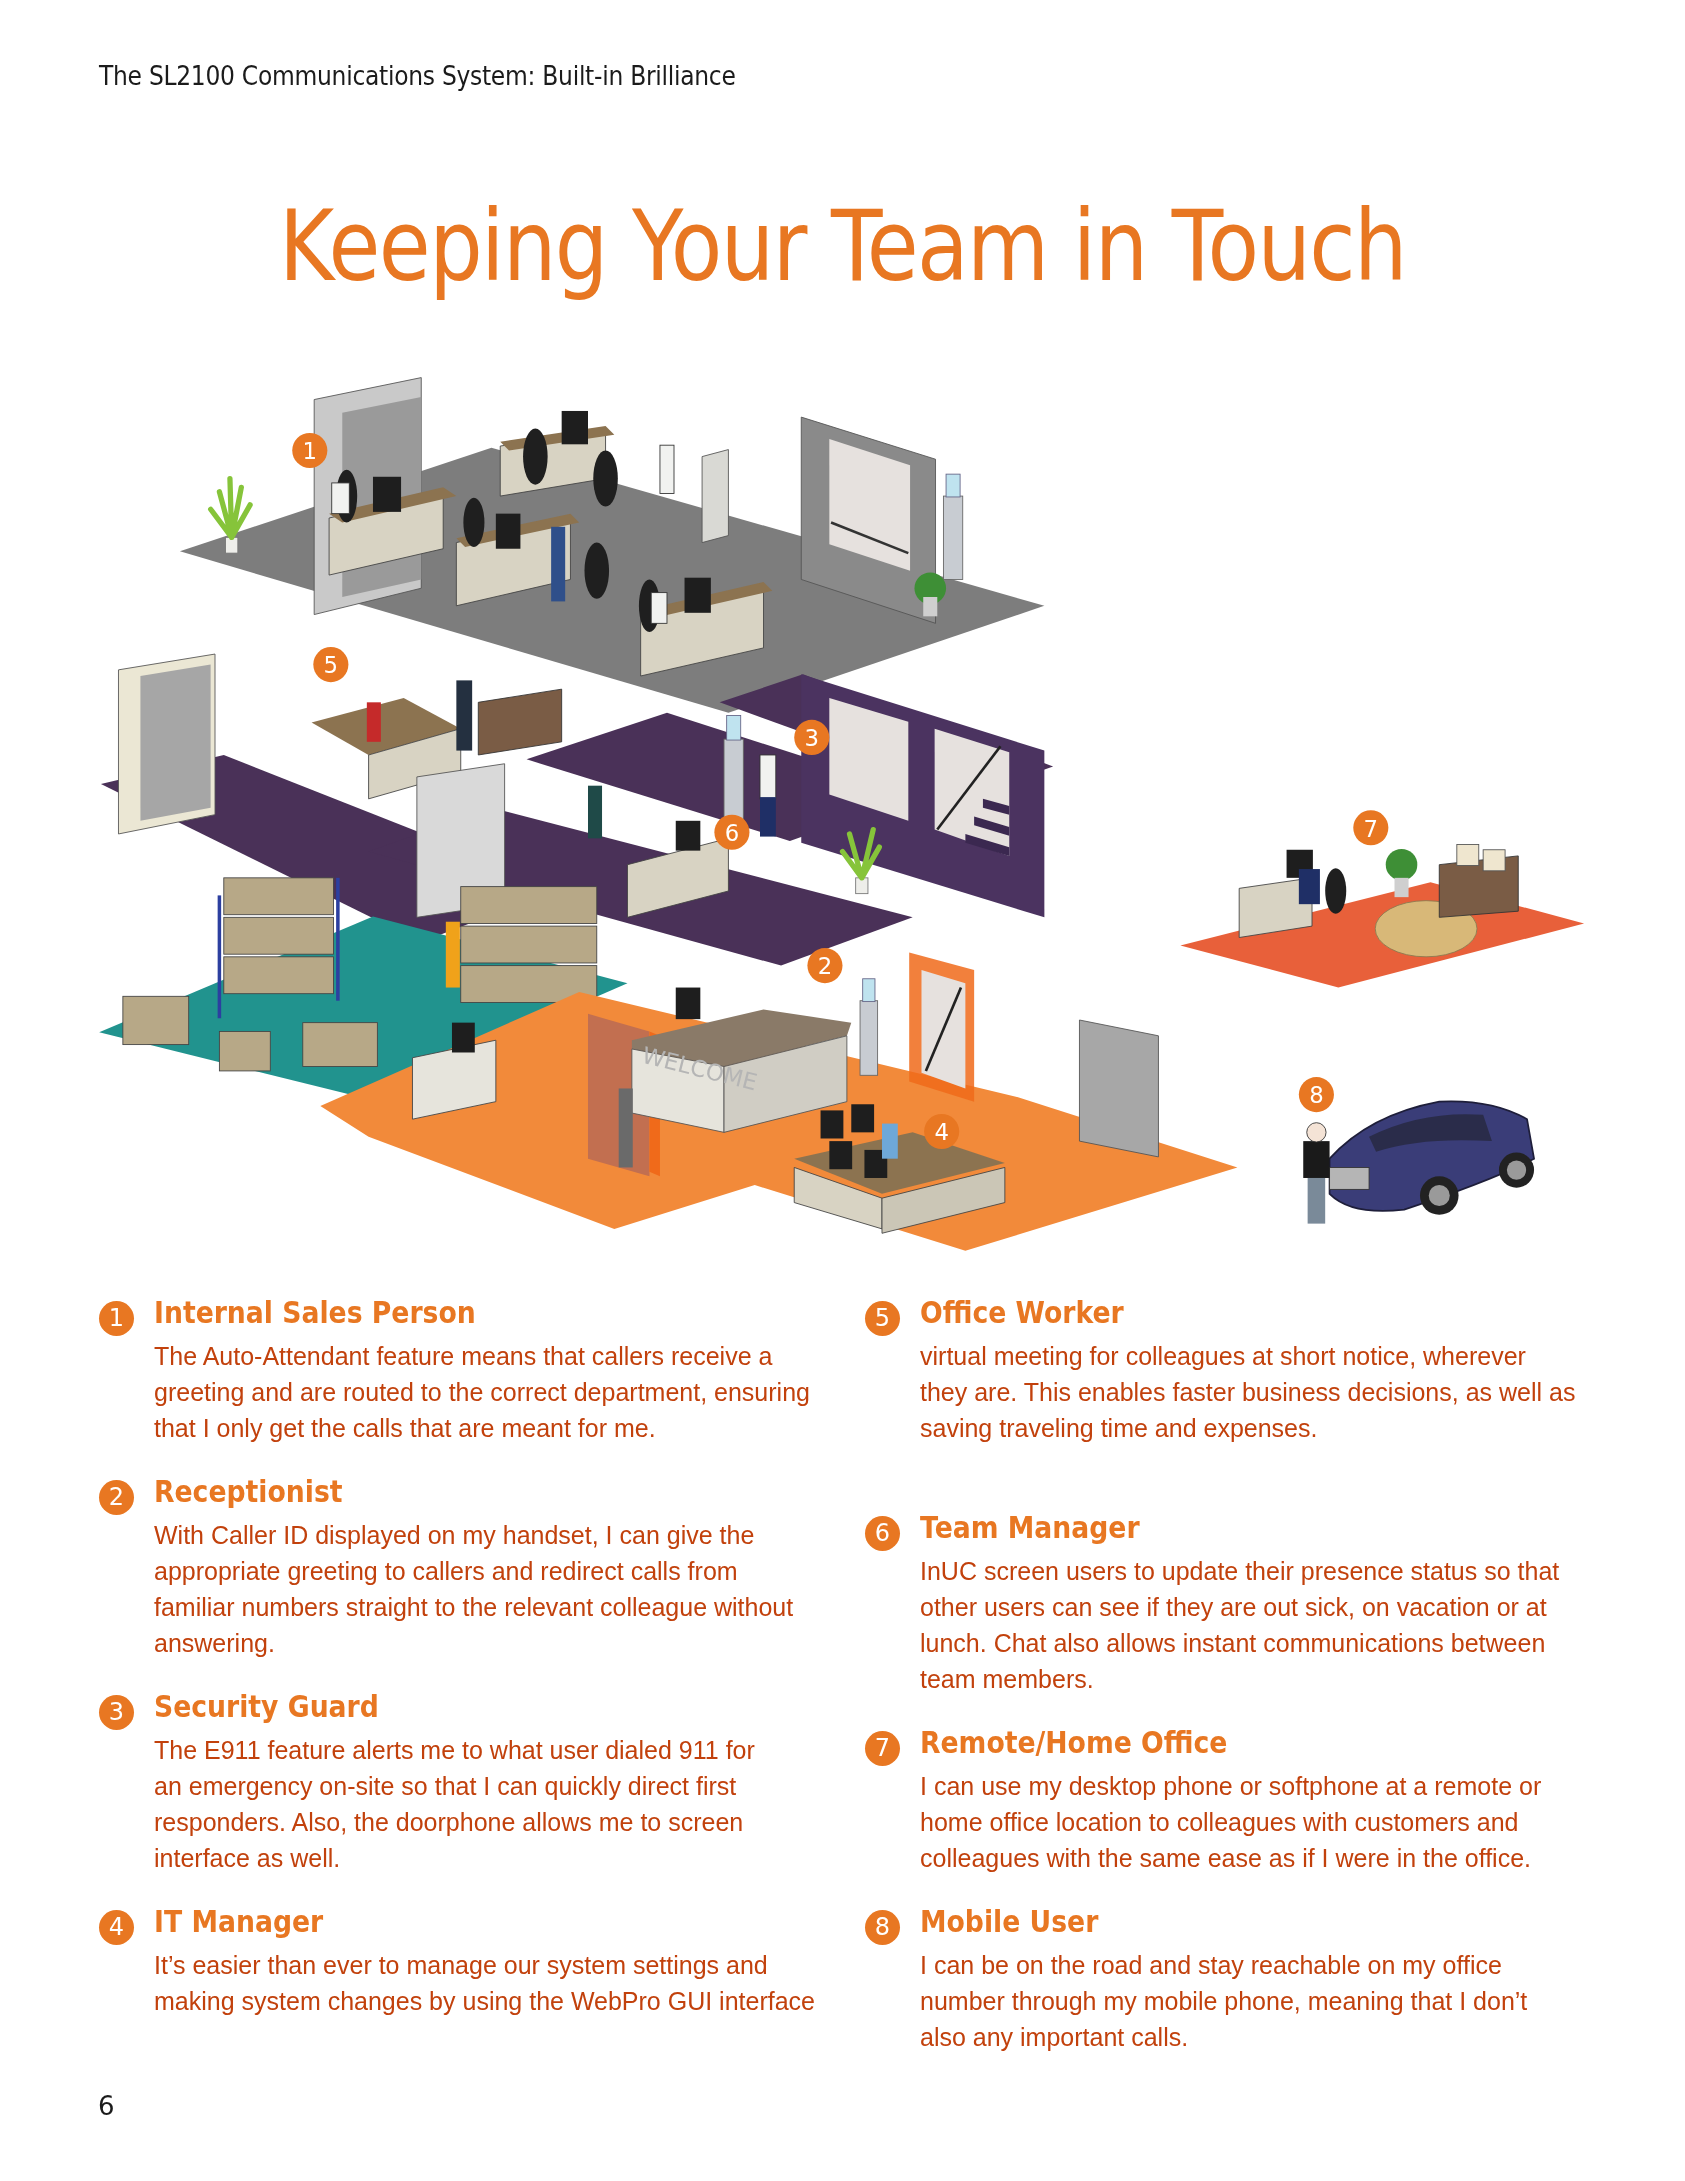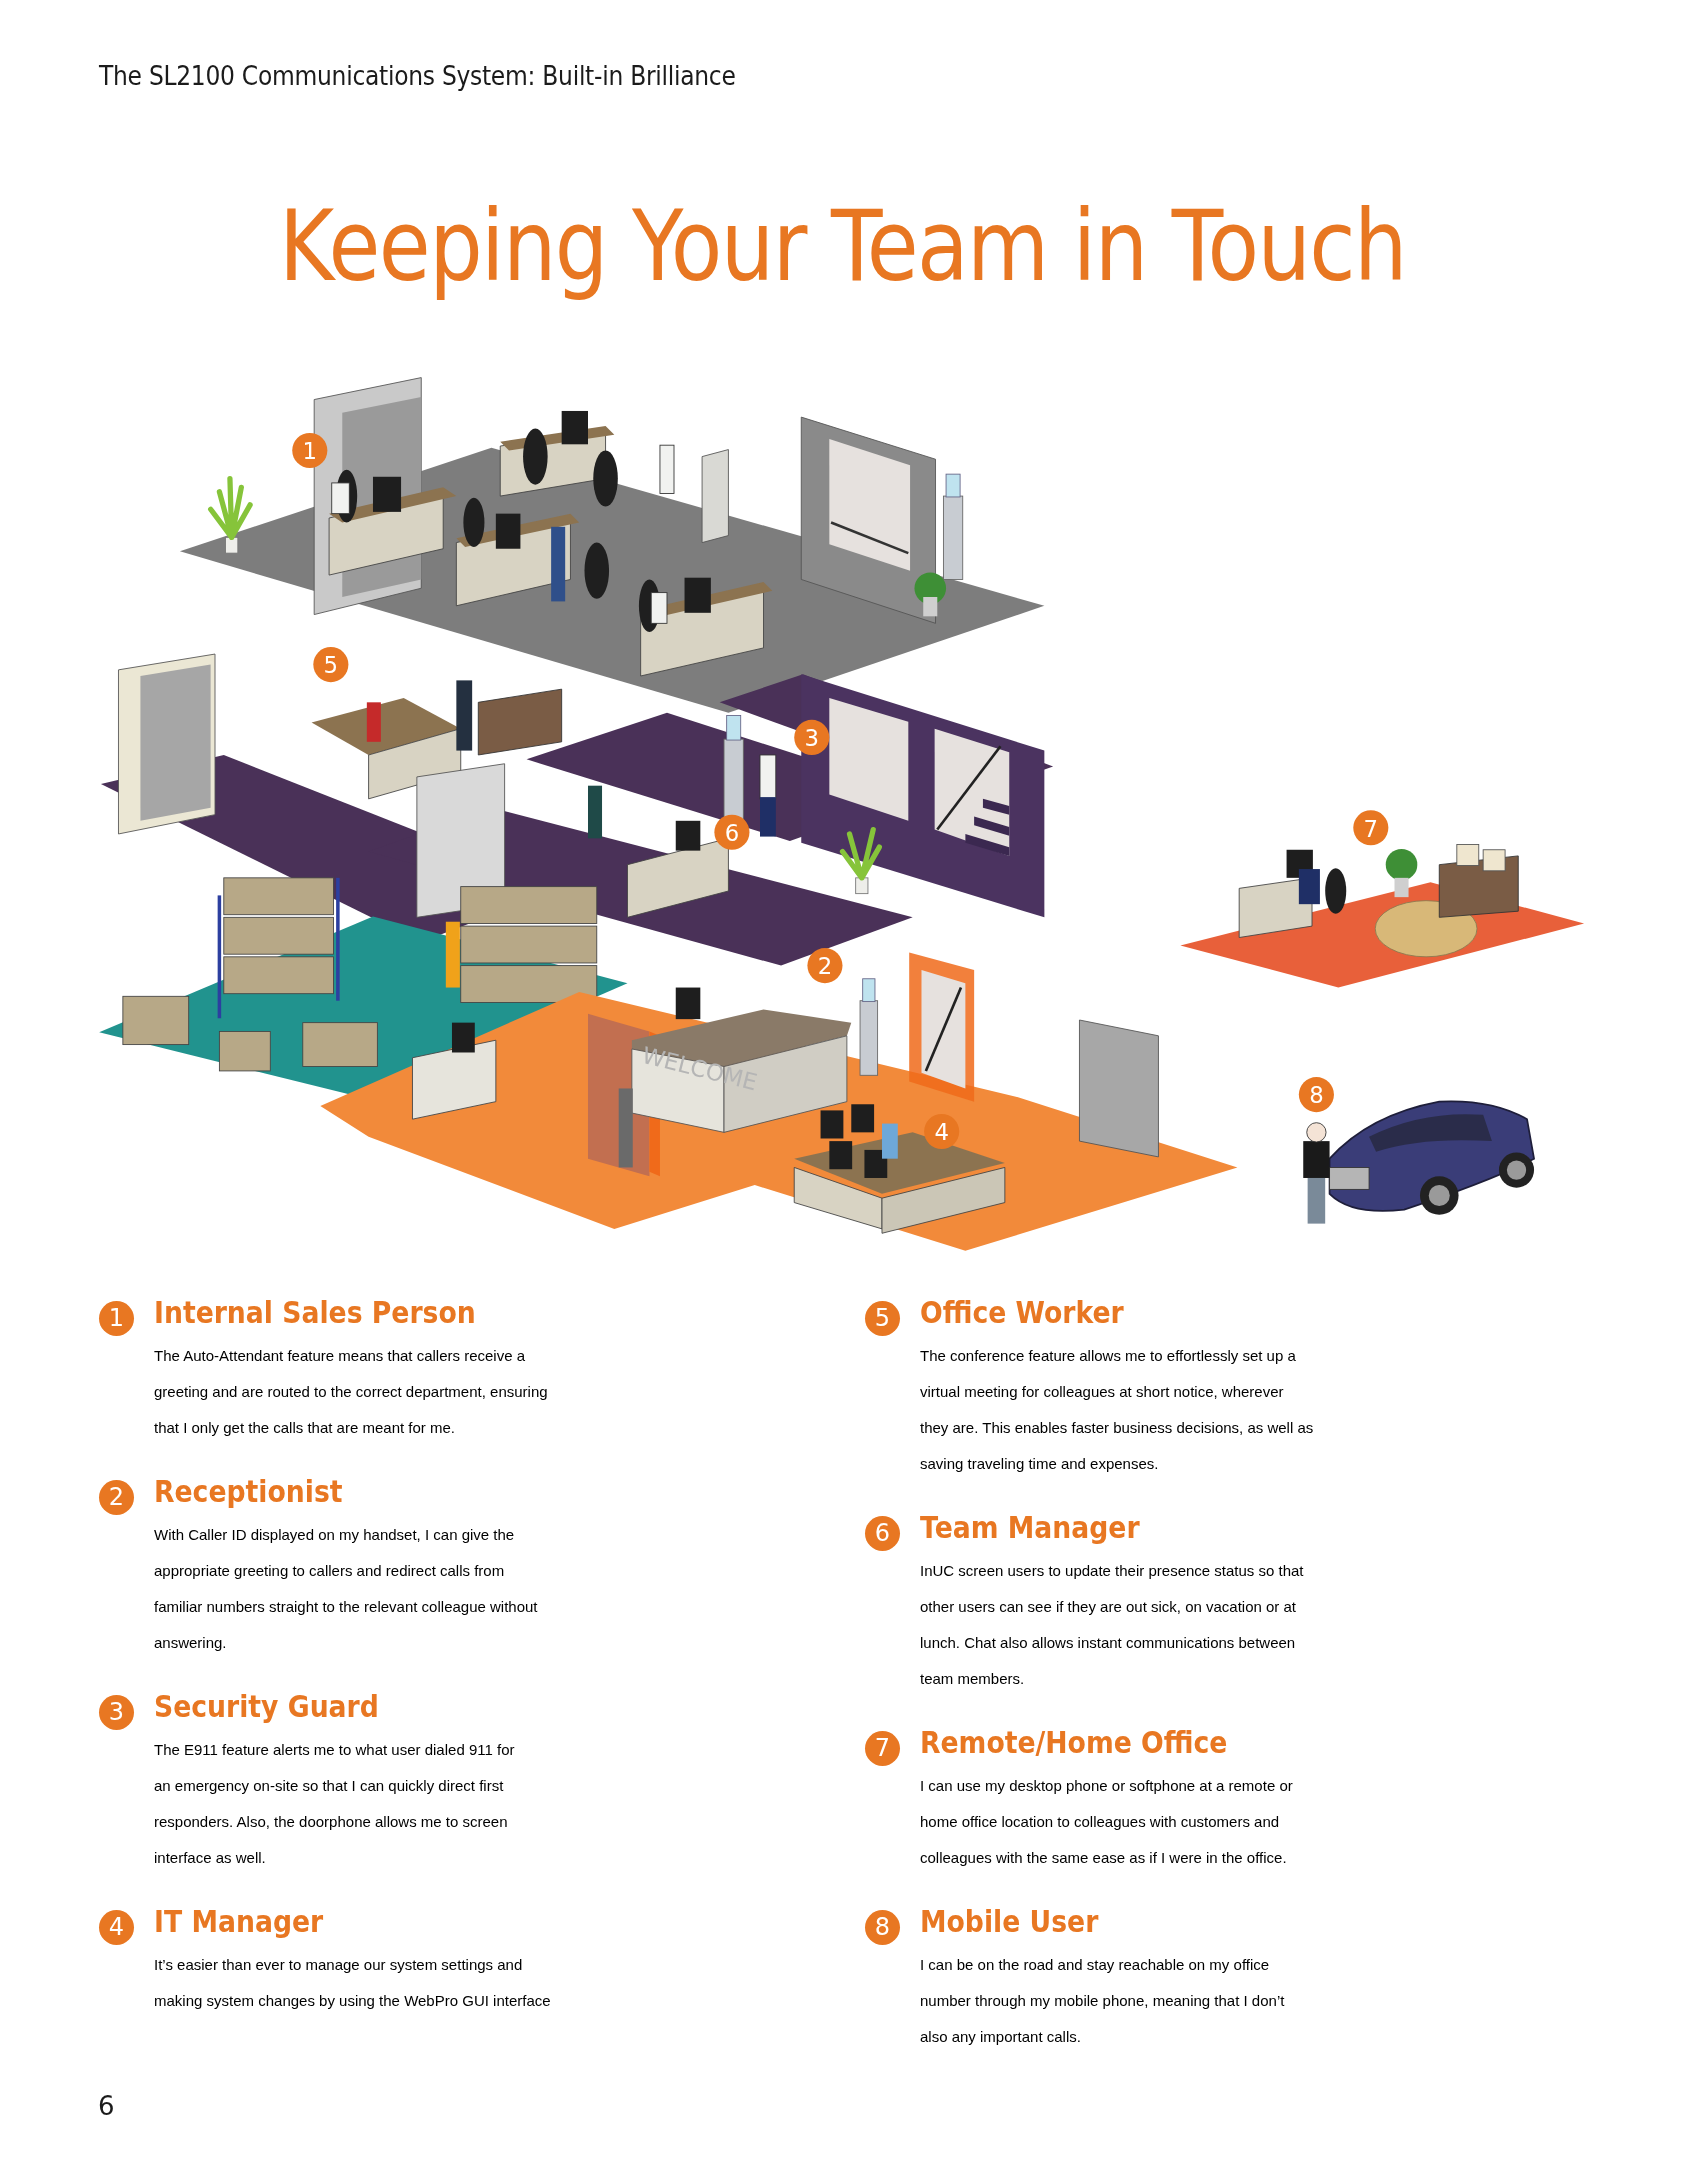--- a/index.html
+++ b/index.html
@@ -16,22 +16,22 @@
   .col { position: absolute; width: 720px; }
   .col-left { left: 97px; }
   .col-right { left: 863px; }
   .item { position: absolute; left: 0; width: 720px; }
   .item-badge { position: absolute; left: 1.8px; top: 1.8px; width: 35px; height: 35px; border-radius: 50%;
                 background: #E87722; color: #fff; font-family: "DejaVu Sans", sans-serif; font-size: 24px;
                 text-align: center; line-height: 35px; }
   .item-heading { position: absolute; left: 57px; top: -5.3px; font-family: "DejaVu Sans", sans-serif;
                   font-size: 31px; font-weight: bold; color: #E87722; white-space: nowrap;
                   transform: scaleX(0.86); transform-origin: left top; margin: 0; }
-  .item-body { position: absolute; left: 57px; top: 39px; width: 667px; font-size: 15px; line-height: 36px;
-               color: #000000; margin: 0; }
+  .item-body { position: absolute; left: 57px; top: 39px; width: 667px; font-size: 25px; line-height: 36px;
+               color: #c2410c; margin: 0; }
   .item-body span { display: block; white-space: nowrap; }
   .page-number { position: absolute; left: 98px; top: 2091px; font-size: 26px;
                  font-family: "DejaVu Sans", sans-serif; color: #1b1b1b; }
 </style>
 </head>
 <body>
 
 <div class="running-head">The SL2100 Communications System: Built-in Brilliance</div>
 <h1 class="page-title">Keeping Your Team in Touch</h1>
 
@@ -294,21 +294,20 @@
       <span>making system changes by using the WebPro GUI interface</span>
     </p>
   </div>
 </div>
 
 <div class="col col-right">
   <div class="item" style="top:1299px">
     <div class="item-badge">5</div>
     <h2 class="item-heading">Office Worker</h2>
     <p class="item-body">
-      <span>The conference feature allows me to effortlessly set up a</span>
       <span>virtual meeting for colleagues at short notice, wherever</span>
       <span>they are. This enables faster business decisions, as well as</span>
       <span>saving traveling time and expenses.</span>
     </p>
   </div>
   <div class="item" style="top:1514px">
     <div class="item-badge">6</div>
     <h2 class="item-heading">Team Manager</h2>
     <p class="item-body">
       <span>InUC screen users to update their presence status so that</span>

